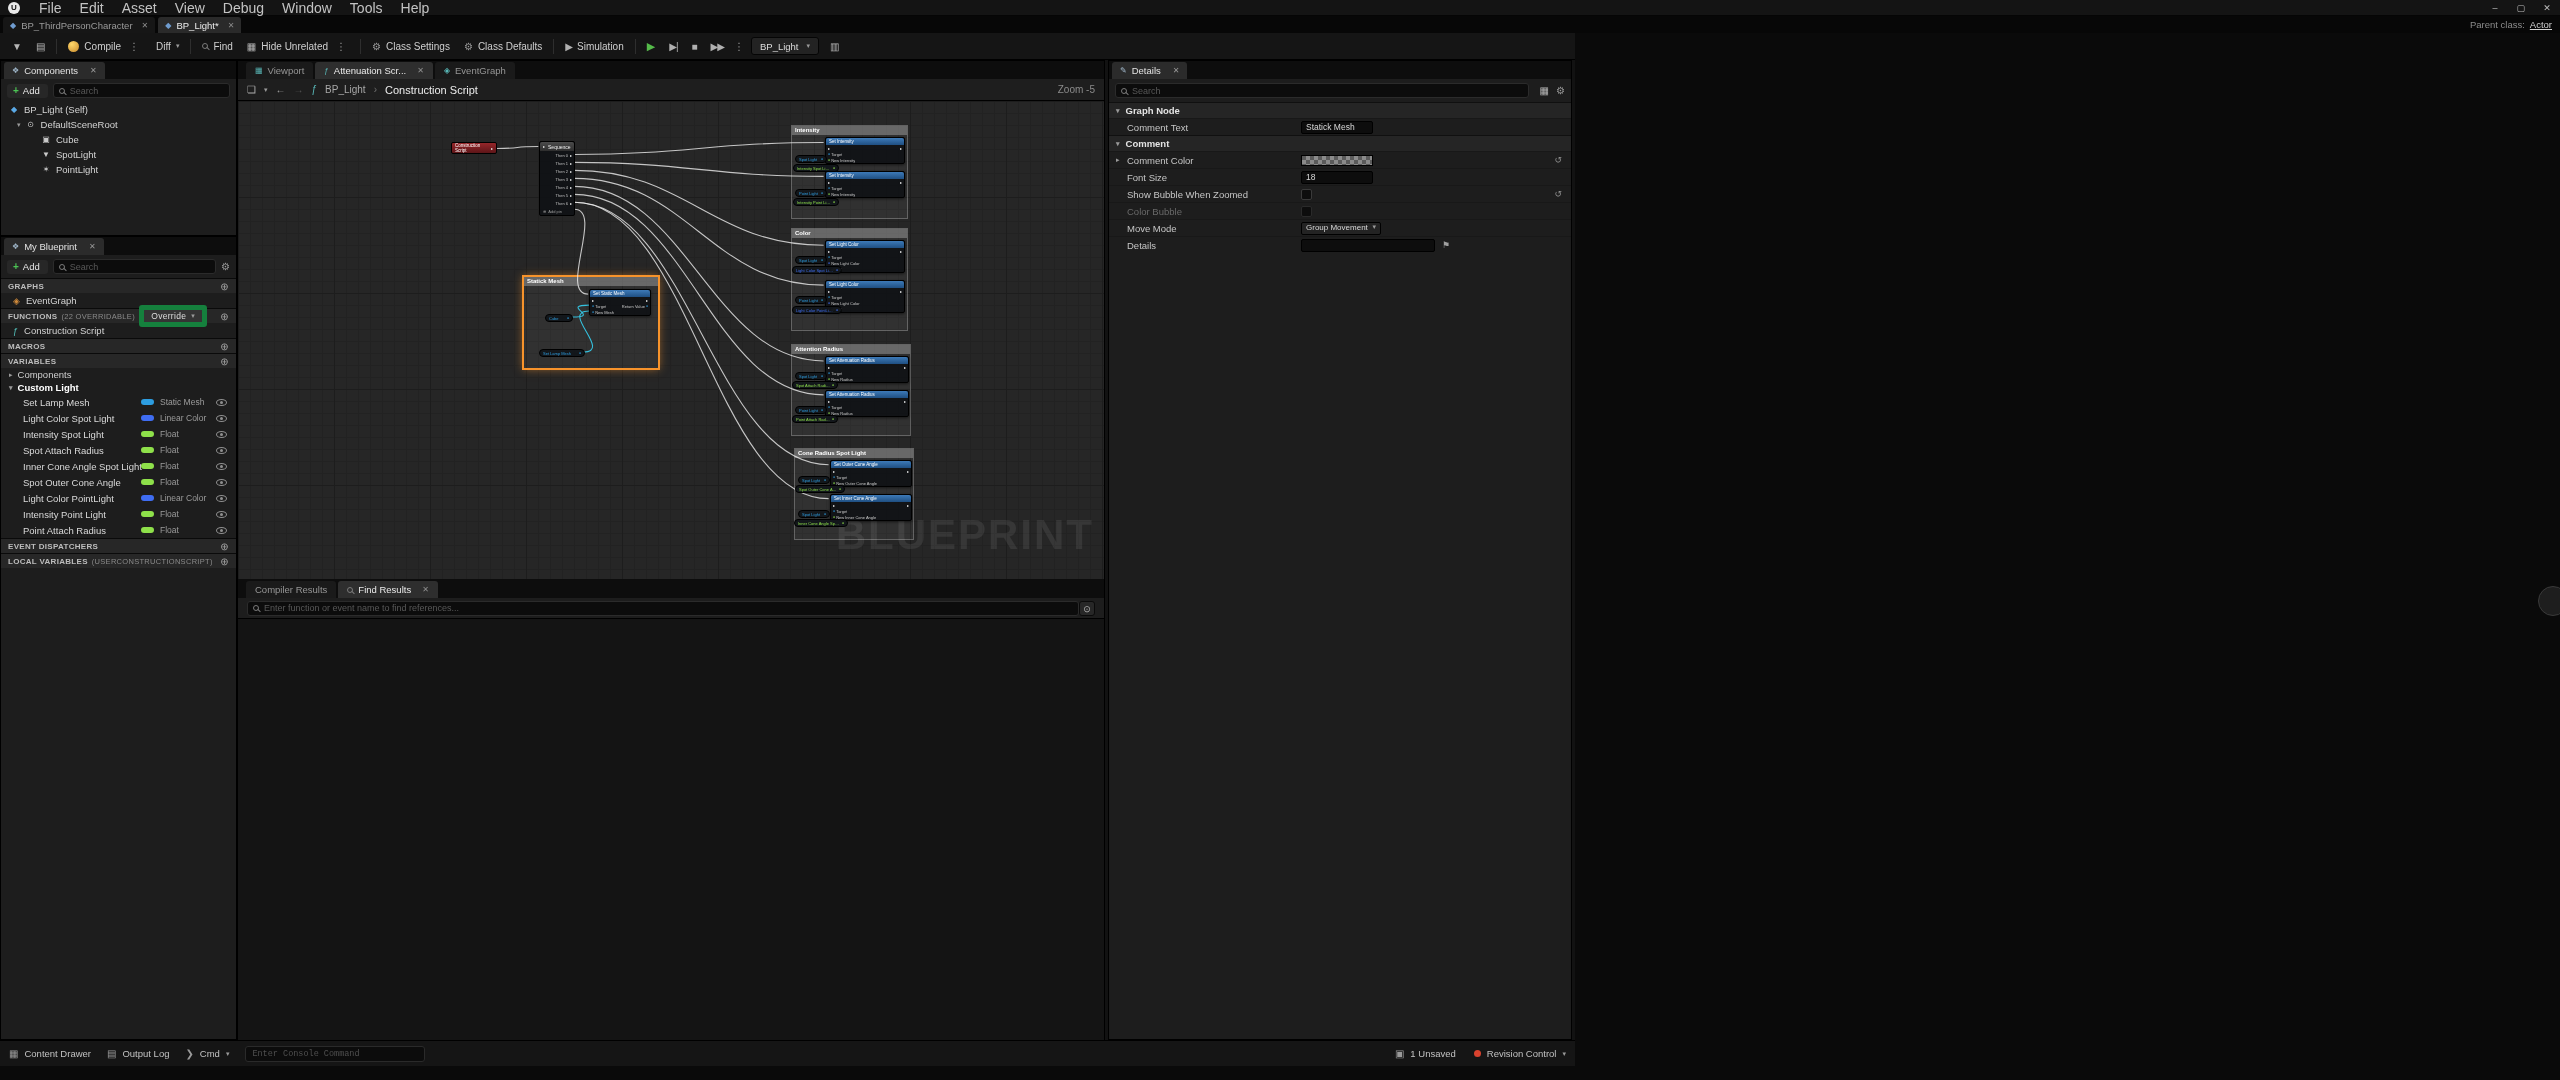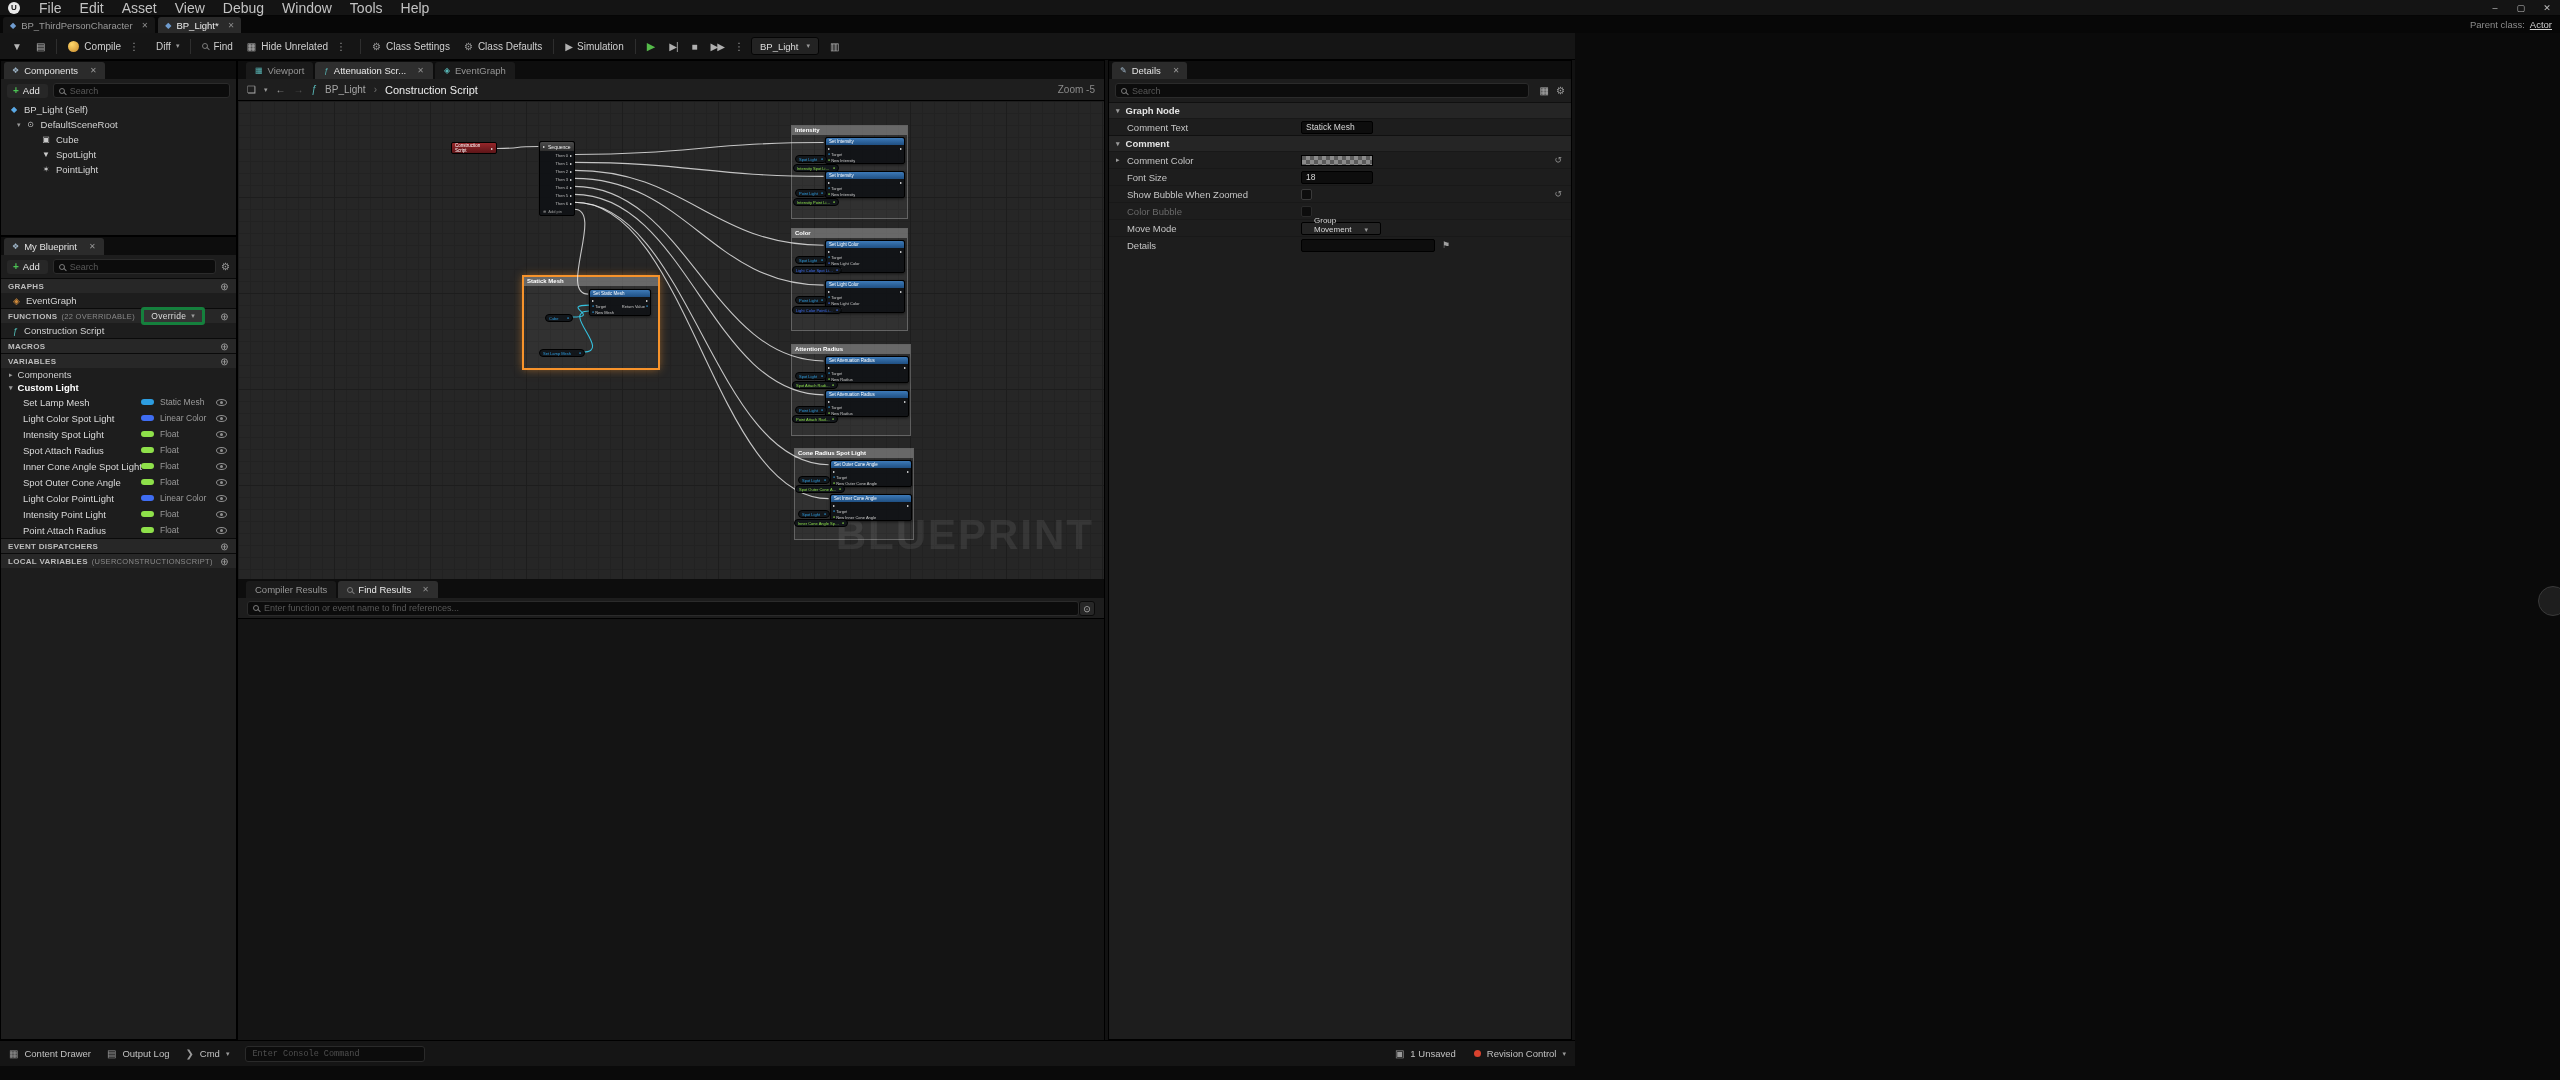--- a/index.html
+++ b/index.html
@@ -53,21 +53,21 @@
 
   
   .trow{display:flex;align-items:center;height:15px;font-size:9.5px;color:#d4d4d4;gap:5px}
   .tree-arrow{color:#9a9a9a;font-size:7px}
   .tree-icon{font-size:8px;width:10px;text-align:center}
 
   
   .sec-hdr{height:15px;background:#272727;border-top:1px solid #0a0a0a;display:flex;align-items:center;padding:0 7px;font-size:8px;font-weight:bold;color:#bdbdbd;letter-spacing:.3px}
   .sec-suffix{font-weight:normal;color:#8a8a8a;margin-left:4px;font-size:7.5px}
   .plus-btn{margin-left:auto;color:#9f9f9f;font-size:10px;font-weight:normal}
-  .override-btn{margin-left:auto;margin-right:9px;background:#343434;border:3px solid #15803d;border-radius:3px;font-size:8.5px;font-weight:normal;color:#dedede;padding:1px 7px;display:flex;gap:5px;align-items:center}
+  .override-btn{margin-left:auto;margin-right:9px;background:#343434;border:5px solid #15803d;border-radius:3px;font-size:8.5px;font-weight:normal;color:#dedede;padding:1px 7px;display:flex;gap:5px;align-items:center}
   .item-row{height:15px;display:flex;align-items:center;padding-left:12px;font-size:9.5px;color:#d4d4d4;gap:6px}
   .group-row{height:13px;display:flex;align-items:center;gap:5px;padding-left:8px;font-size:9.5px;color:#cfcfcf}
   .group-row.bold{color:#fff;font-weight:bold}
   .group-arrow{color:#9a9a9a;font-size:7px}
   .var-row{height:16px;display:flex;align-items:center;font-size:9.5px;color:#dadada;padding-left:22px;position:relative}
   .var-type{position:absolute;left:140px;display:flex;align-items:center;gap:6px;font-size:8.5px;color:#9c9c9c}
   .pill-swatch{width:13px;height:6px;border-radius:3px;flex:none}
   .eye{position:absolute;right:9px;width:11px;height:7px;border:1px solid #8f8f8f;border-radius:50%}
   .eye::after{content:"";position:absolute;left:3px;top:1px;width:3px;height:3px;border-radius:50%;background:#8f8f8f}
 
@@ -117,21 +117,21 @@
   .cat-arrow{font-size:7px;color:#9a9a9a}
   .d-row{height:17px;border-top:1px solid #181818;position:relative;display:flex;align-items:center}
   .d-label{padding-left:18px;font-size:9.5px;color:#c6c6c6;white-space:nowrap}
   .d-label.dim{color:#696969}
   .d-expander{position:absolute;left:7px;color:#9a9a9a;font-size:7px}
   .d-val{position:absolute;left:192px;display:flex;align-items:center}
   .d-input{width:72px;height:13px;background:#0d0d0d;border:1px solid #000;border-radius:2px;color:#d8d8d8;font-size:8.5px;padding:0 4px;outline:0}
   .d-input.wide{width:134px}
   .d-check{width:11px;height:11px;background:#0d0d0d;border:1px solid #3a3a3a;border-radius:2px}
   .d-check.dim{border-color:#2a2a2a}
-  .d-drop{width:80px;height:13px;background:#232323;border:1px solid #000;border-radius:2px;color:#d8d8d8;font-size:8px;display:flex;align-items:flex-end;justify-content:space-between;padding:0 12px}
+  .d-drop{width:80px;height:13px;background:#232323;border:1px solid #000;border-radius:2px;color:#d8d8d8;font-size:8px;display:flex;align-items:flex-start;justify-content:space-between;padding:0 4px}
   .d-swatch{width:72px;height:11px;border:1px solid #000;background-image:linear-gradient(45deg,#8a8a8a 25%,transparent 25%,transparent 75%,#8a8a8a 75%),linear-gradient(45deg,#8a8a8a 25%,#5a5a5a 25%,#5a5a5a 75%,#8a8a8a 75%);background-size:8px 8px;background-position:0 0,4px 4px}
   .d-reset{position:absolute;right:9px;color:#8f8f8f;font-size:9px}
   .d-flag{margin-left:7px;color:#9f9f9f;font-size:9px}
   .dp-icons{display:flex;gap:7px;align-items:center;margin-left:6px}
 
   
   .statusbar{position:absolute;left:0;top:1040px;width:1575px;height:26px;background:#151515;border-top:1px solid #000;display:flex;align-items:center;padding:0 9px;gap:16px;font-size:9.5px;color:#c2c2c2;z-index:18}
   .sb-item{display:flex;align-items:center;gap:6px}
   .sb-icon{color:#9a9a9a;font-size:10px}
   .console{width:180px;height:16px;background:#0c0c0c;border:1px solid #2a2a2a;border-radius:3px;color:#cfcfcf;font-family:"Liberation Mono",monospace;font-size:8.5px;padding:0 6px;outline:0}

